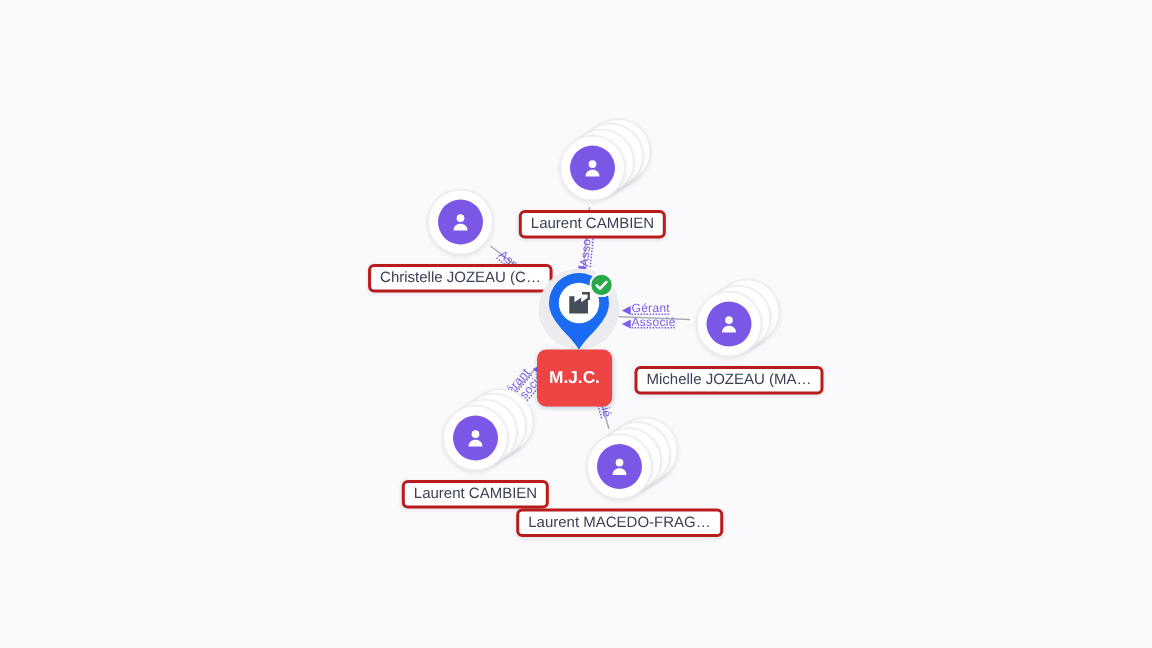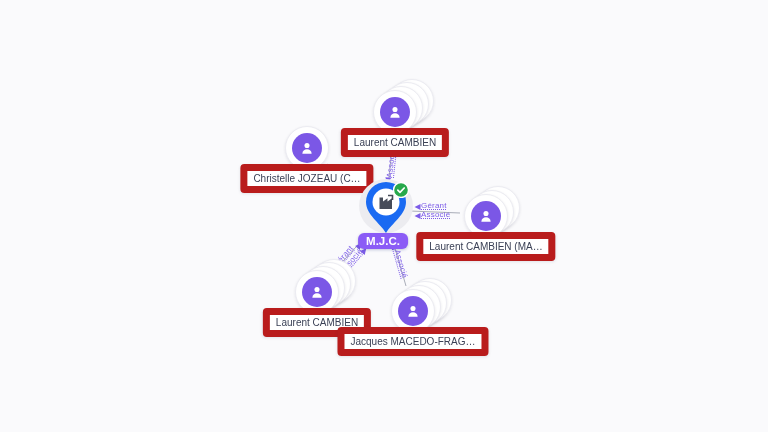--- a/index.html
+++ b/index.html
@@ -23,31 +23,31 @@
   .p3{left:486px;top:216px;}
   .p4{left:317px;top:292px;}
   .p5{left:413px;top:311px;}
   .ghost,.disc{position:absolute;width:44px;height:44px;border-radius:50%;background:#fff;
     border:1px solid #ececf2;box-shadow:0 1px 3px rgba(30,30,60,.10);box-sizing:border-box;}
   .disc{left:-22px;top:-22px;display:flex;align-items:center;justify-content:center;}
   .g1{left:-16px;top:-26px;}
   .g2{left:-10px;top:-30px;}
   .g3{left:-5px;top:-33px;}
   .avatar{width:30px;height:30px;border-radius:50%;background:#7b57e6;display:flex;align-items:center;justify-content:center;}
-  .pill{position:absolute;top:16px;left:0;transform:translateX(-50%);white-space:nowrap;
-    background:#fff;border:7px solid #b91c1c;border-radius:4px;padding:2px 6px;
+  .pill{position:absolute;top:28px;left:0;transform:translateX(-50%);white-space:nowrap;
+    background:#fff;border:2px solid #b91c1c;border-radius:4px;padding:2px 6px;
     font-size:10px;color:#3b4156;box-shadow:0 1px 3px rgba(30,30,60,.10);}
 
   
   .company{position:absolute;left:386px;top:208px;width:0;height:0;z-index:4;cursor:pointer;}
   .halo{position:absolute;left:-27px;top:-29px;width:54px;height:54px;border-radius:50%;background:#ececf0;}
   .pin{position:absolute;left:-22px;top:-27px;}
   .badge{position:absolute;left:7px;top:-26px;}
   .cpill{position:absolute;top:25px;left:-3px;transform:translateX(-50%);white-space:nowrap;
-    background:#8b5cf6;color:#fff;border-radius:6px;padding:2px 8px;font-size:11.5px;font-weight:bold;
+    background:#ef4444;color:#fff;border-radius:6px;padding:13px 8px;font-size:11.5px;font-weight:bold;
     box-shadow:0 1px 3px rgba(20,40,120,.25);}
 </style>
 </head>
 <body>
 
 <div class="stage">
 
   <svg class="edges" width="768" height="432">
     <g stroke="#a9adb8" stroke-width="1">
       <line x1="393" y1="138" x2="388" y2="188"></line>
@@ -116,21 +116,21 @@
     <div class="ghost g2"></div>
     <div class="ghost g1"></div>
     <div class="disc">
       <div class="avatar">
           <svg width="18" height="18" viewBox="0 0 24 24">
             <circle cx="12" cy="8.6" r="3.4" fill="#fff"></circle>
             <path d="M5.8,19.5 c0,-3.9 2.9,-6 6.2,-6 s6.2,2.1 6.2,6 z" fill="#fff"></path>
           </svg>
         </div>
     </div>
-    <div class="pill"><span>Laurent CAMBIEN (MA…</span></div>
+    <div class="pill"><span>Michelle JOZEAU (MA…</span></div>
   </div>
 
   <div class="person p4">
     <div class="ghost g3"></div>
     <div class="ghost g2"></div>
     <div class="ghost g1"></div>
     <div class="disc">
       <div class="avatar">
           <svg width="18" height="18" viewBox="0 0 24 24">
             <circle cx="12" cy="8.6" r="3.4" fill="#fff"></circle>
@@ -146,21 +146,21 @@
     <div class="ghost g2"></div>
     <div class="ghost g1"></div>
     <div class="disc">
       <div class="avatar">
           <svg width="18" height="18" viewBox="0 0 24 24">
             <circle cx="12" cy="8.6" r="3.4" fill="#fff"></circle>
             <path d="M5.8,19.5 c0,-3.9 2.9,-6 6.2,-6 s6.2,2.1 6.2,6 z" fill="#fff"></path>
           </svg>
         </div>
     </div>
-    <div class="pill"><span>Jacques MACEDO-FRAG…</span></div>
+    <div class="pill"><span>Laurent MACEDO-FRAG…</span></div>
   </div>
 
   <div class="company">
     <div class="halo"></div>
     <svg class="pin" width="44" height="54" viewBox="0 0 44 54">
       <path d="M22,52 C16,42 2,33.5 2,21 A20,20 0 1 1 42,21 C42,33.5 28,42 22,52 Z" fill="#1a6af2"></path>
       <circle cx="22" cy="21" r="13.5" fill="#ffffff"></circle>
       <g>
         <path d="M15.5,28 V16.5 h3.5 V20.5 l4.5,-3.2 v3.2 l4.5,-3.2 V28 z" fill="#474c59"></path>
         <path d="M24,14.5 h4.5 v4.5" fill="none" stroke="#474c59" stroke-width="1.6"></path>

